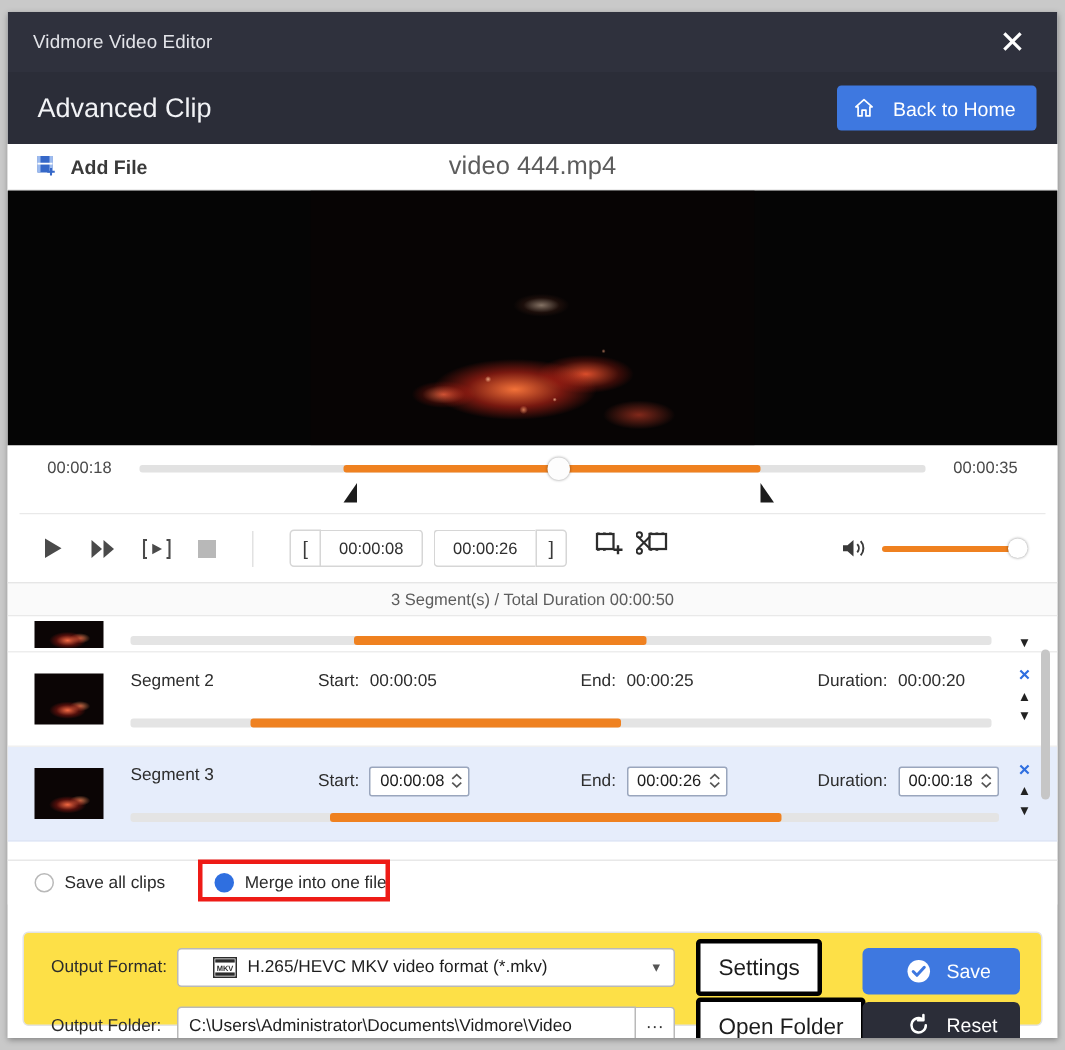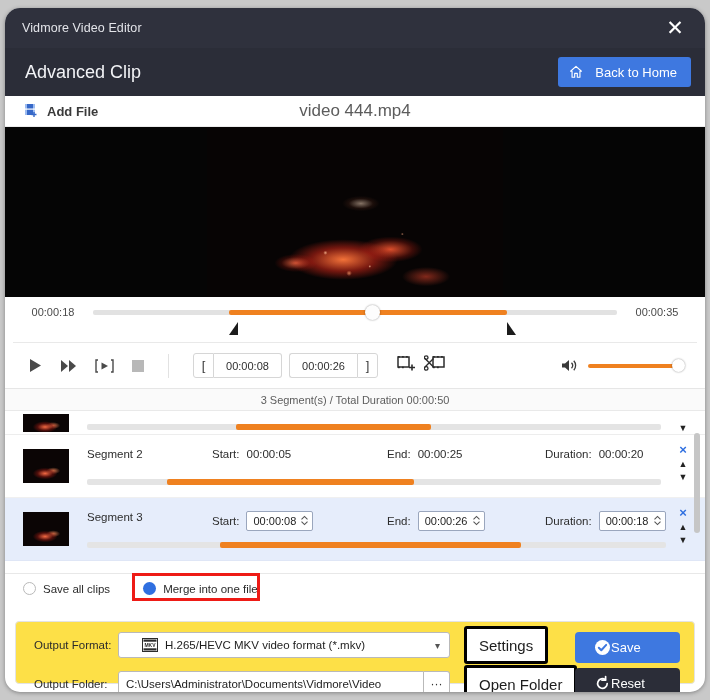--- a/index.html
+++ b/index.html
@@ -9,21 +9,20 @@
     background:#c9c9c9;
     font-family:"Liberation Sans", sans-serif;
     -webkit-font-smoothing:antialiased;
   }
   .app {
     position:absolute; left:5px; top:8px;
     width:700px; height:684px;
     background:#ffffff;
     box-shadow:0 1px 4px rgba(0,0,0,.35);
     overflow:hidden;
-    border-radius:15px;
   }
 
   
   .titlebar {
     height:40px; background:#2f313d; position:relative;
     display:flex; align-items:center;
   }
   .titlebar .app-title {
     color:#e3e4e9; font-size:12.5px; margin-left:17px; letter-spacing:.1px;
   }
@@ -248,21 +247,21 @@
     background:#fff; display:flex; align-items:center; justify-content:center;
     font-size:12px; color:#333; cursor:pointer;
   }
   .obtn {
     height:26px; padding:16px 12px; margin-left:14px; border:3px solid #000000; border-radius:3px;
     background:#fff; display:flex; align-items:center; justify-content:center;
     font-size:15px; color:#1d1d1d; cursor:pointer;
   }
   .save-btn, .reset-btn {
     position:absolute; right:14px; width:105px; height:31px; border-radius:4px;
-    display:flex; align-items:center; padding-left:19px;
+    display:flex; align-items:center; gap:10px; padding-left:29px;
     font-size:13px; color:#fff; cursor:pointer;
   }
   .save-btn { top:10px; background:#3e78e0; }
   .reset-btn { top:46px; background:#2b2d38; }
 </style>
 </head>
 <body>
 
 <div class="app">
 

